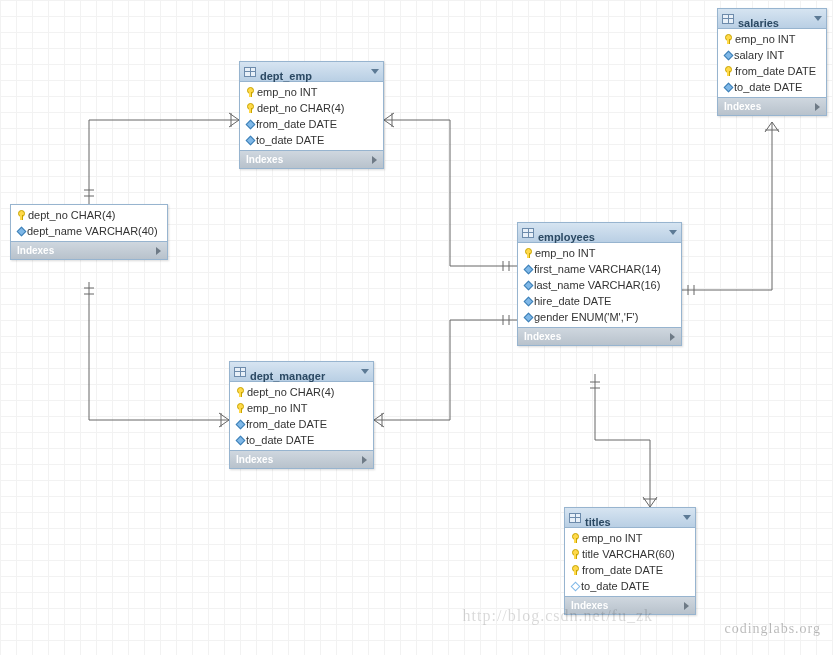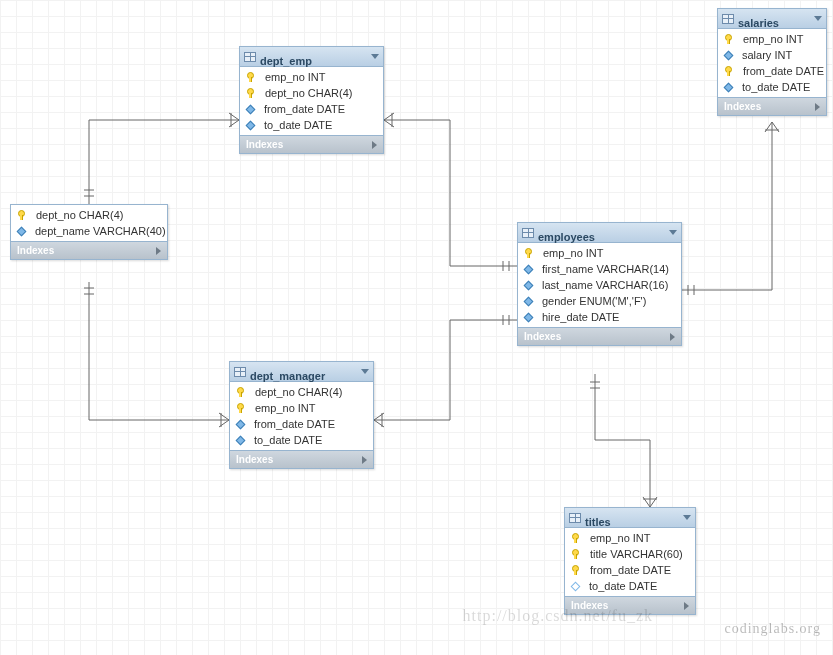--- a/index.html
+++ b/index.html
@@ -52,21 +52,21 @@
   .entity-header .collapse-caret {
     width: 0; height: 0;
     border-left: 4px solid transparent;
     border-right: 4px solid transparent;
     border-top: 5px solid #5c7a95;
     flex: none;
   }
   .cols { padding: 2px 0; }
   .col {
     display: flex; align-items: center;
-    padding: 2px 6px; gap: 9px;
+    padding: 2px 6px; gap: 1px;
     color: #333;
     white-space: nowrap;
   }
   .col .ico { width: 10px; height: 10px; flex: none; position: relative; }
   .ico.key::before {
     content: "";
     position: absolute; left: 1px; top: 0;
     width: 5px; height: 5px; border: 1px solid #c8a400; border-radius: 50%;
     background: #ffd94a;
   }
@@ -162,21 +162,21 @@
           <span class="ico diamond-solid"></span>
           <span>dept_name VARCHAR(40)</span>
         </div>
       </div>
     <div class="indexes">
       <span>Indexes</span>
       <span class="expand-caret"></span>
     </div>
   </div>
 
-  <div class="entity" id="ent-dept_emp" style="left: 239px; top: 46px; width: 145px;">
+  <div class="entity" id="ent-dept_emp" style="left: 239px; top: 61px; width: 145px;">
     <div class="entity-header">
       <span class="tbl-icon"></span>
       <span class="title">dept_emp</span>
       <span class="collapse-caret"></span>
     </div>
     <div class="cols">
         <div class="col">
           <span class="ico key"></span>
           <span>emp_no INT</span>
         </div>
@@ -243,25 +243,25 @@
         <div class="col">
           <span class="ico diamond-solid"></span>
           <span>first_name VARCHAR(14)</span>
         </div>
         <div class="col">
           <span class="ico diamond-solid"></span>
           <span>last_name VARCHAR(16)</span>
         </div>
         <div class="col">
           <span class="ico diamond-solid"></span>
+          <span>hire_date DATE</span>
+        </div>
+        <div class="col">
+          <span class="ico diamond-solid"></span>
           <span>gender ENUM('M','F')</span>
-        </div>
-        <div class="col">
-          <span class="ico diamond-solid"></span>
-          <span>hire_date DATE</span>
         </div>
       </div>
     <div class="indexes">
       <span>Indexes</span>
       <span class="expand-caret"></span>
     </div>
   </div>
 
   <div class="entity" id="ent-salaries" style="left: 717px; top: 8px; width: 110px;">
     <div class="entity-header">

